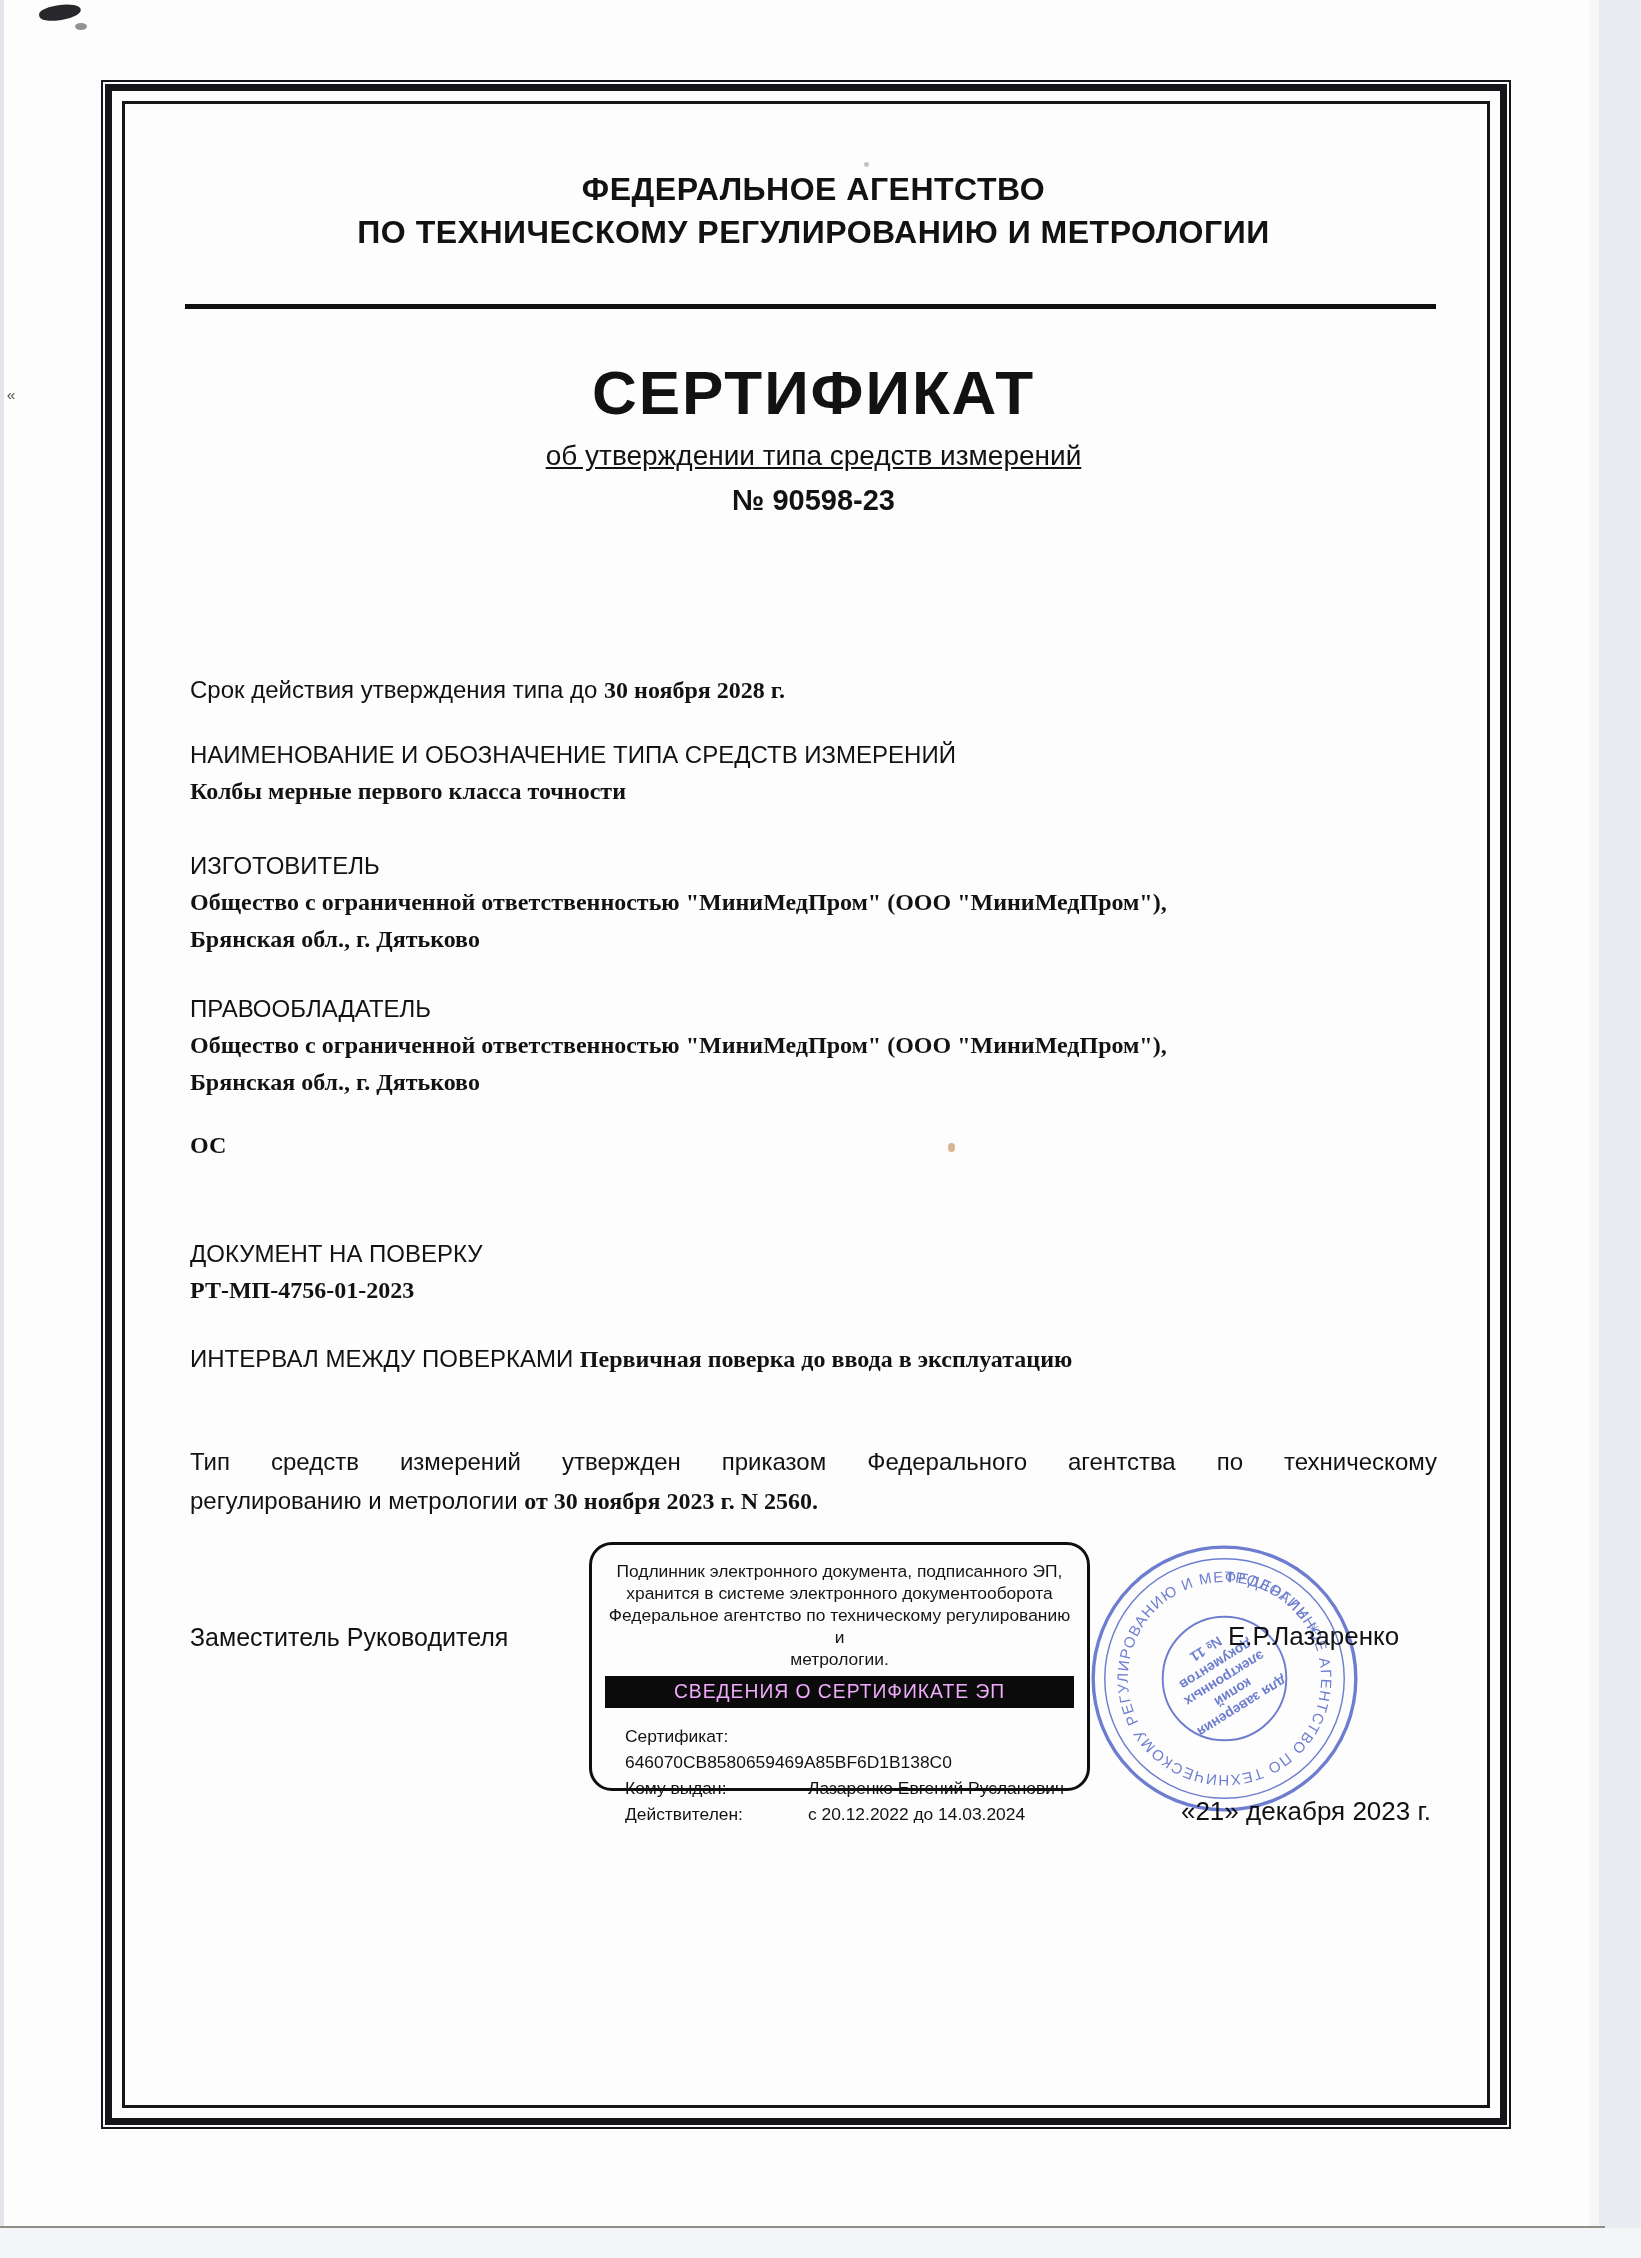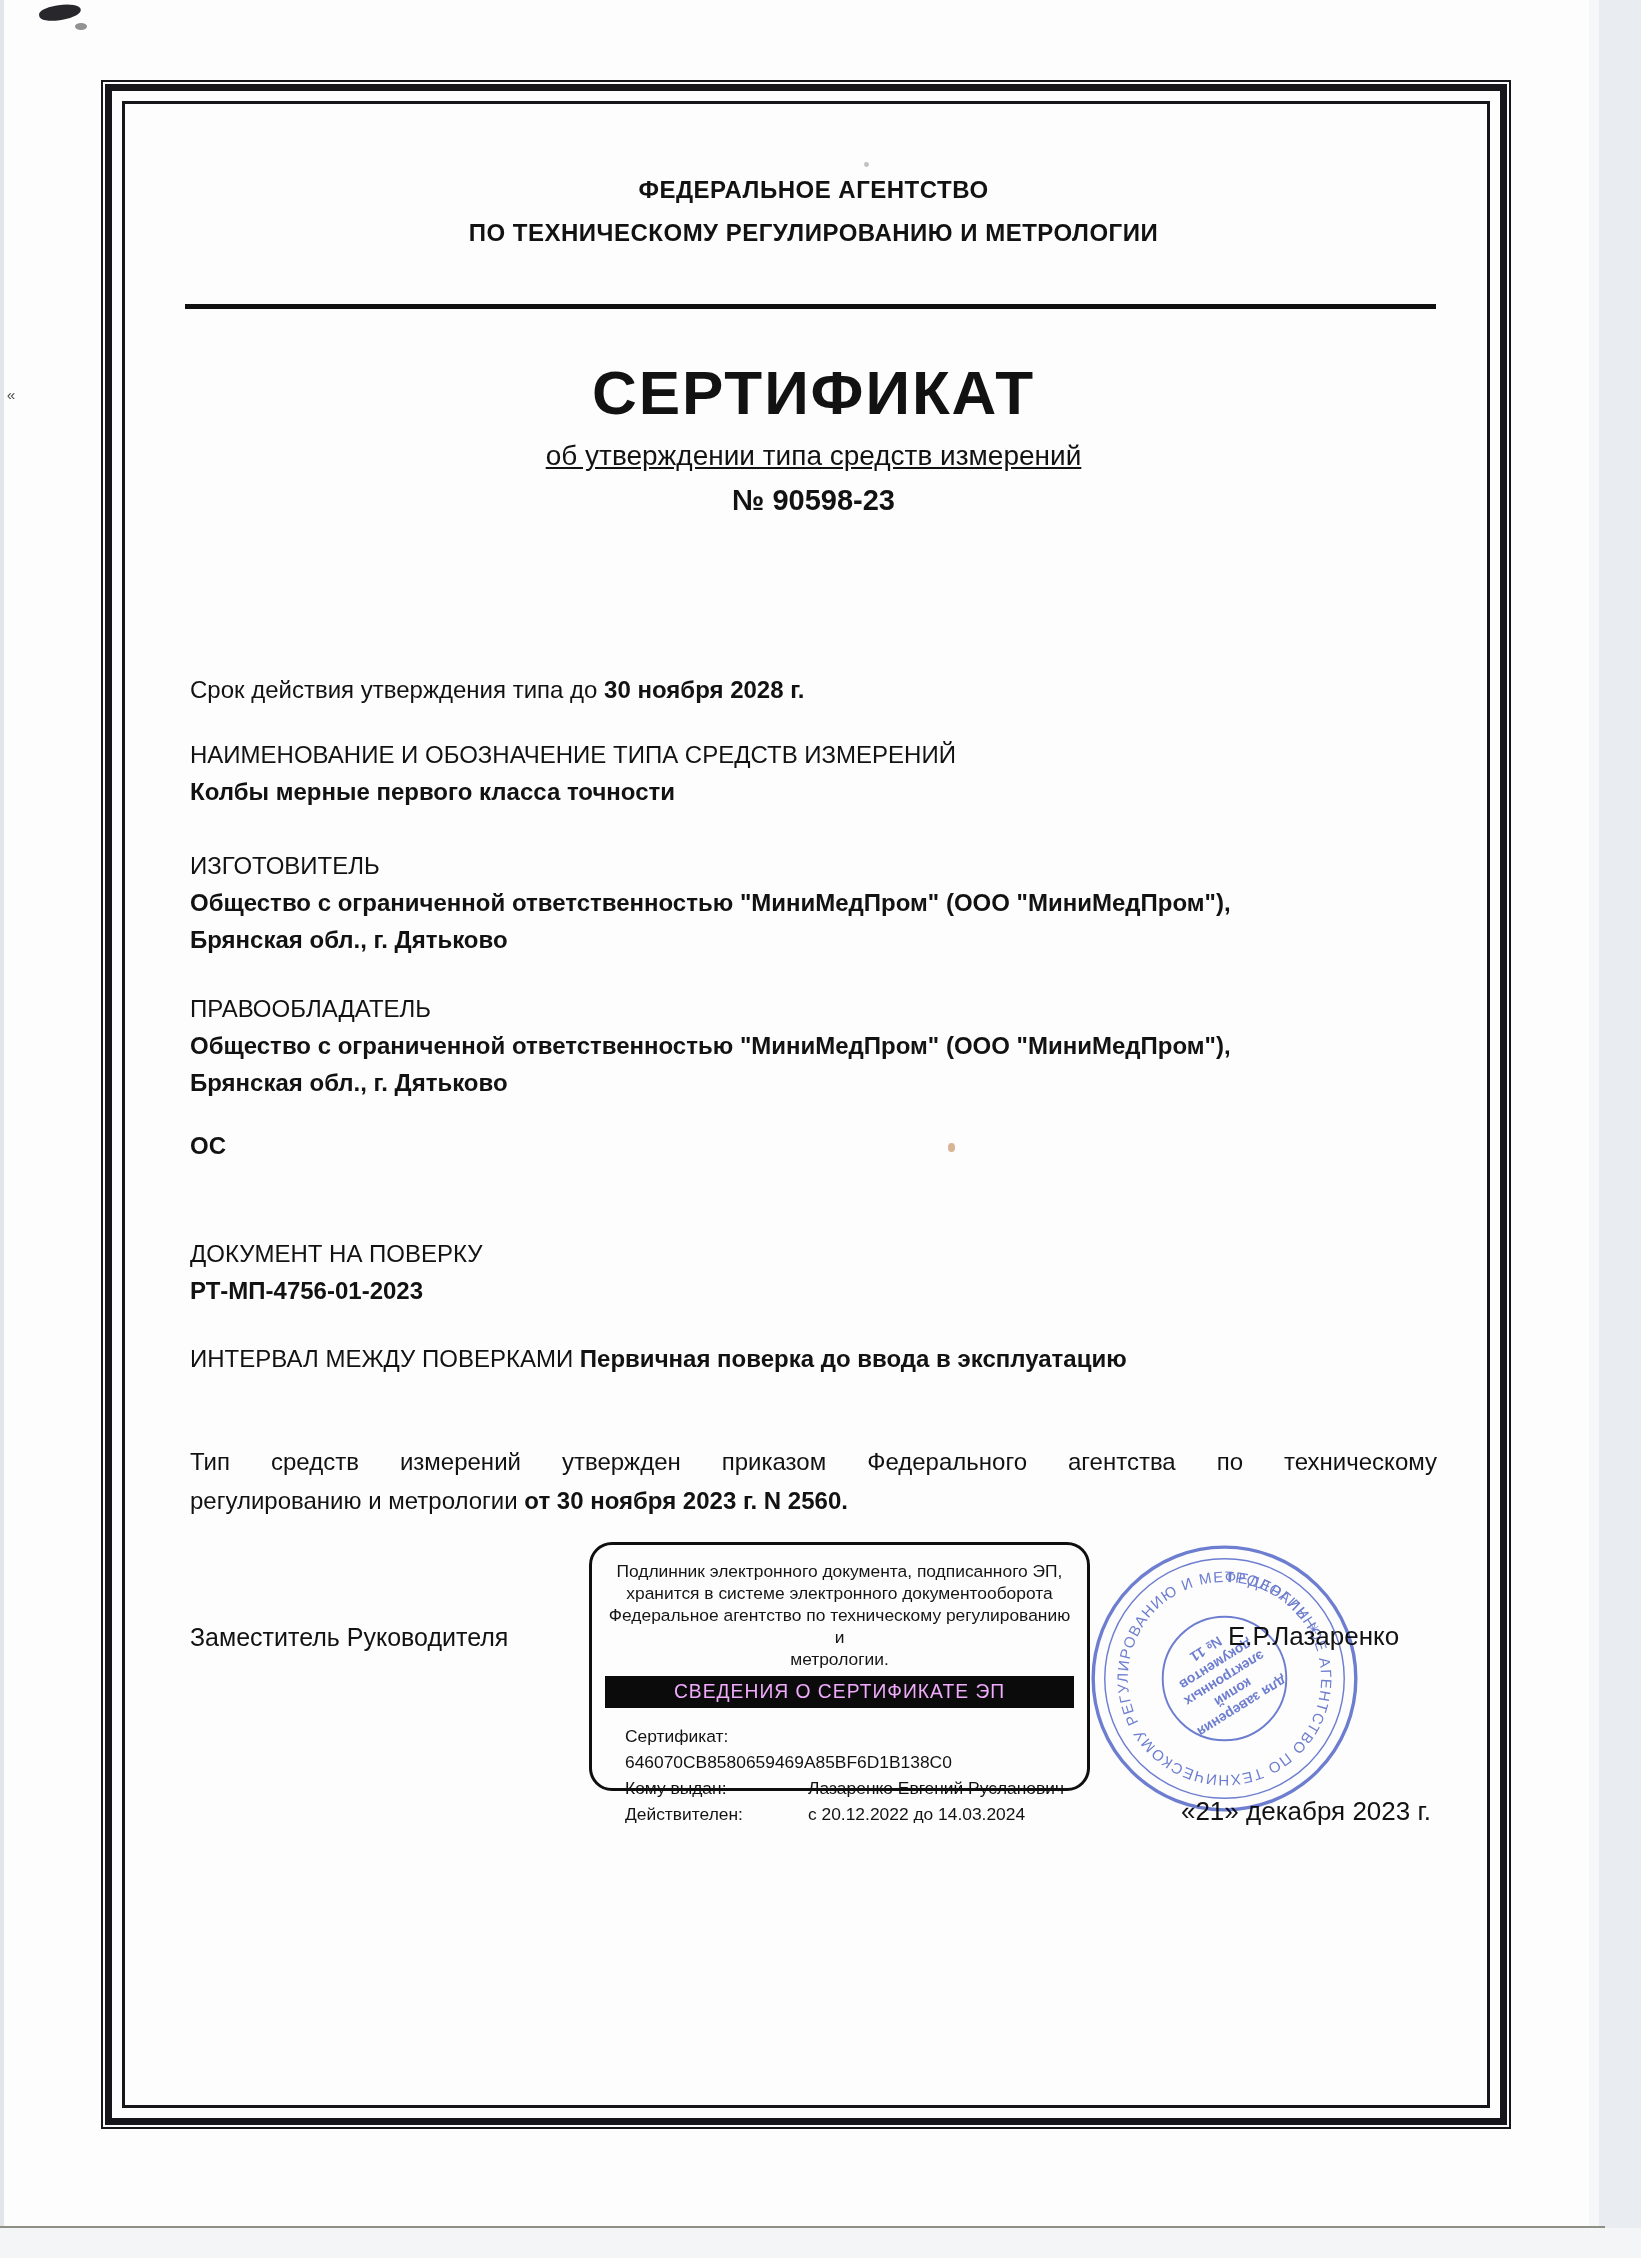--- a/index.html
+++ b/index.html
@@ -19,27 +19,27 @@
   .blob2{left:75px;top:23px;width:11.6px;height:6.8px;background:#3a3a3a;border-radius:50%;opacity:.55;}
   .mark-left{left:6.8px;top:386px;font-size:15.4px;color:#4a4a4a;}
   .dot-orange{left:948px;top:1143px;width:6.8px;height:8.7px;background:#b9793f;border-radius:50%;opacity:.55;}
   .speck1{left:864px;top:162px;width:4.8px;height:4.8px;background:#9a9a9a;border-radius:50%;opacity:.6;}
   
   .frame{left:101px;top:80px;width:1410px;height:2049px;border:2.9px solid #15151a;padding:1.9px;box-sizing:border-box;}
   .frame-mid{width:100%;height:100%;border:7.7px solid #15151a;padding:10.6px;box-sizing:border-box;}
   .frame-inner{width:100%;height:100%;border:3.9px solid #15151a;box-sizing:border-box;}
   
   .center-col{left:190px;width:1247px;text-align:center;}
-  .header-block{top:168px;font-weight:700;font-size:24px;line-height:43px;letter-spacing:0.5px;}
+  .header-block{top:168px;font-weight:700;font-size:32px;line-height:43px;letter-spacing:0.5px;}
   .rule{left:185px;top:304px;width:1251px;height:4.8px;background:#101010;}
   .title{top:357px;font-weight:700;font-size:62px;letter-spacing:1.9px;}
   .subtitle{top:440px;font-size:28px;text-decoration:underline;}
   .number{top:484px;font-size:29px;font-weight:700;}
   .body-text{left:190px;font-size:24px;line-height:37px;}
-  .b{font-weight:700;}
+  .b{font-weight:700;font-family:Liberation Serif, serif;}
   .f-validity{top:671px;}
   .f-name{top:736px;}
   .f-manu{top:847px;}
   .f-rights{top:968px;margin-top:22px;}
   .f-code{top:1127px;}
   .f-doc{top:1235px;}
   .f-interval{top:1340px;}
   .f-order{top:1442px;width:1247px;line-height:39px;}
   .just{text-align:justify;text-align-last:justify;}
   .sig-title{left:190px;top:1623px;font-size:25px;}

